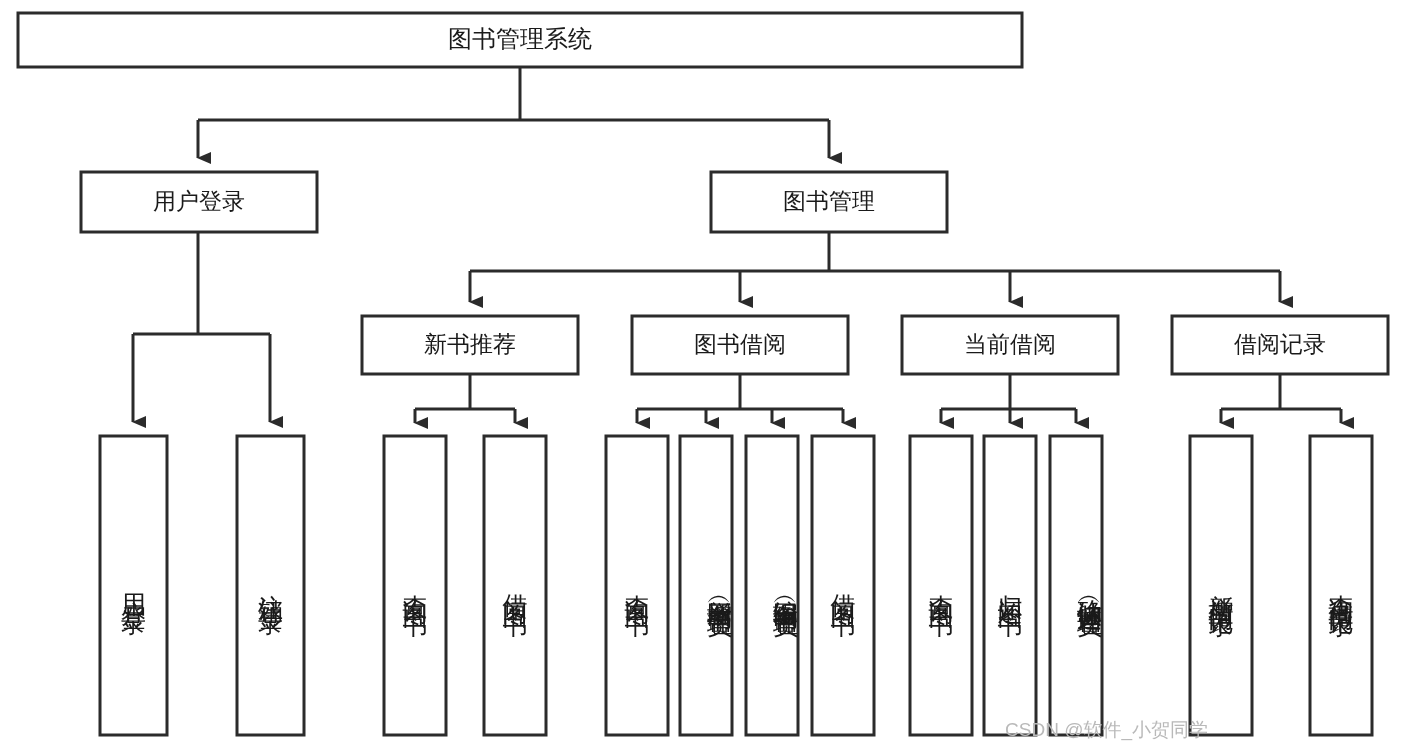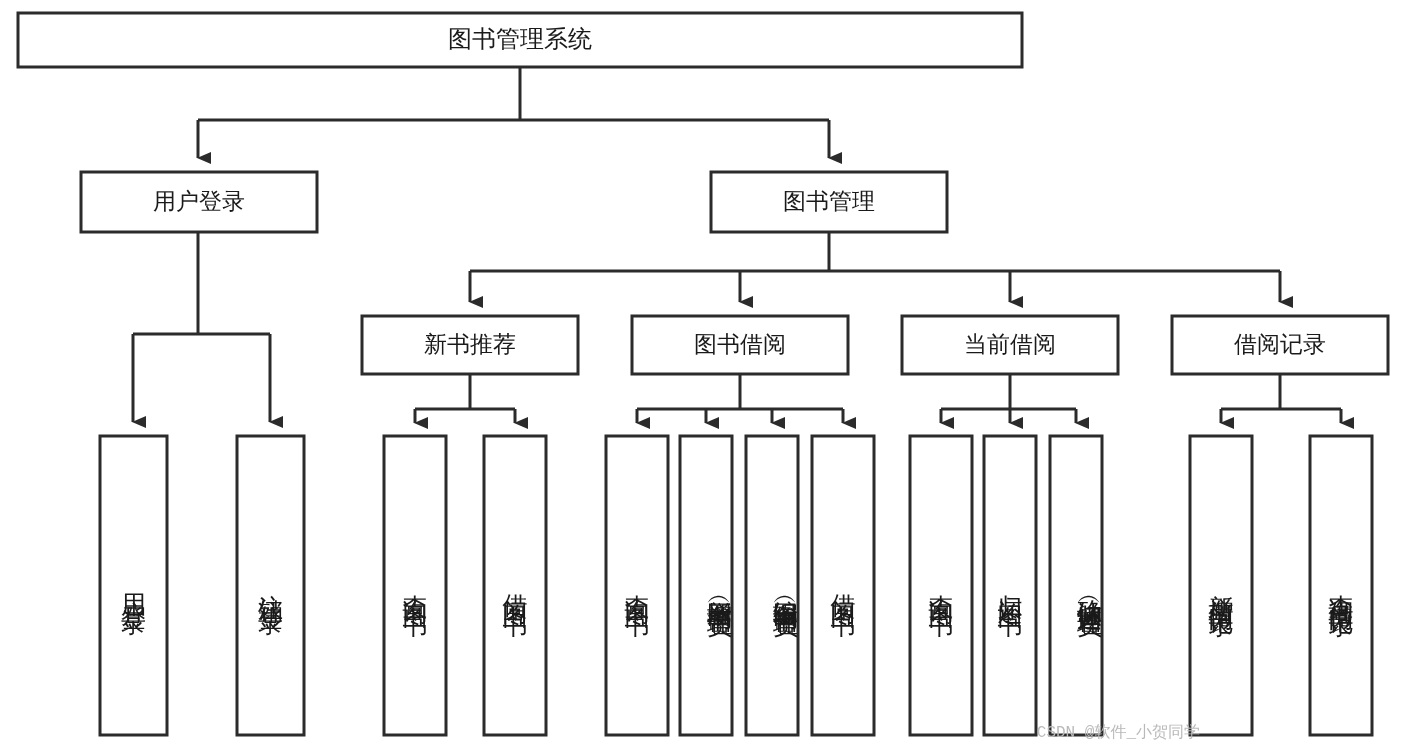--- a/index.html
+++ b/index.html
@@ -59,25 +59,25 @@
     letter-spacing: 6px;
     font-size: 25px;
     color: #1a1a1a;
     font-family: "Liberation Sans", "DejaVu Sans", sans-serif;
     line-height: 1;
     white-space: nowrap;
     pointer-events: none;
   }
   .watermark {
     position: absolute;
-    right: 16px;
+    right: 8px;
     bottom: 4px;
-    font-size: 16px;
+    font-size: 19px;
     color: #b9b9b9;
-    font-family: Liberation Mono, monospace;
+    font-family: Liberation Sans, sans-serif;
     white-space: nowrap;
   }
 </style>
 </head>
 <body>
 
 <div id="diagram-root">
 
   <svg class="diagram" viewBox="0 0 1405 747">
     <defs>

